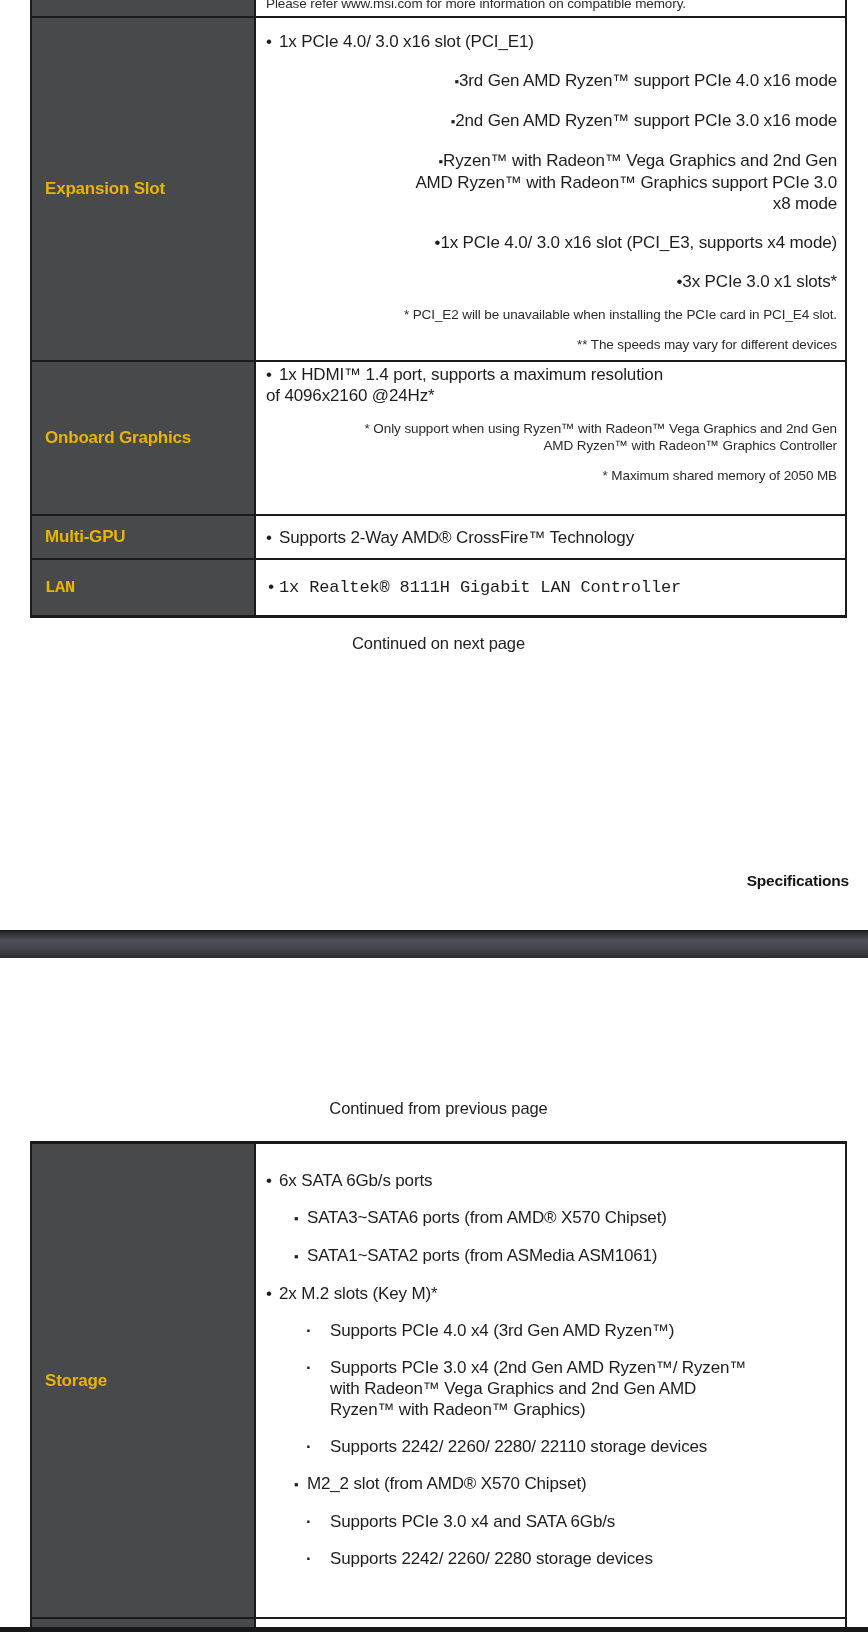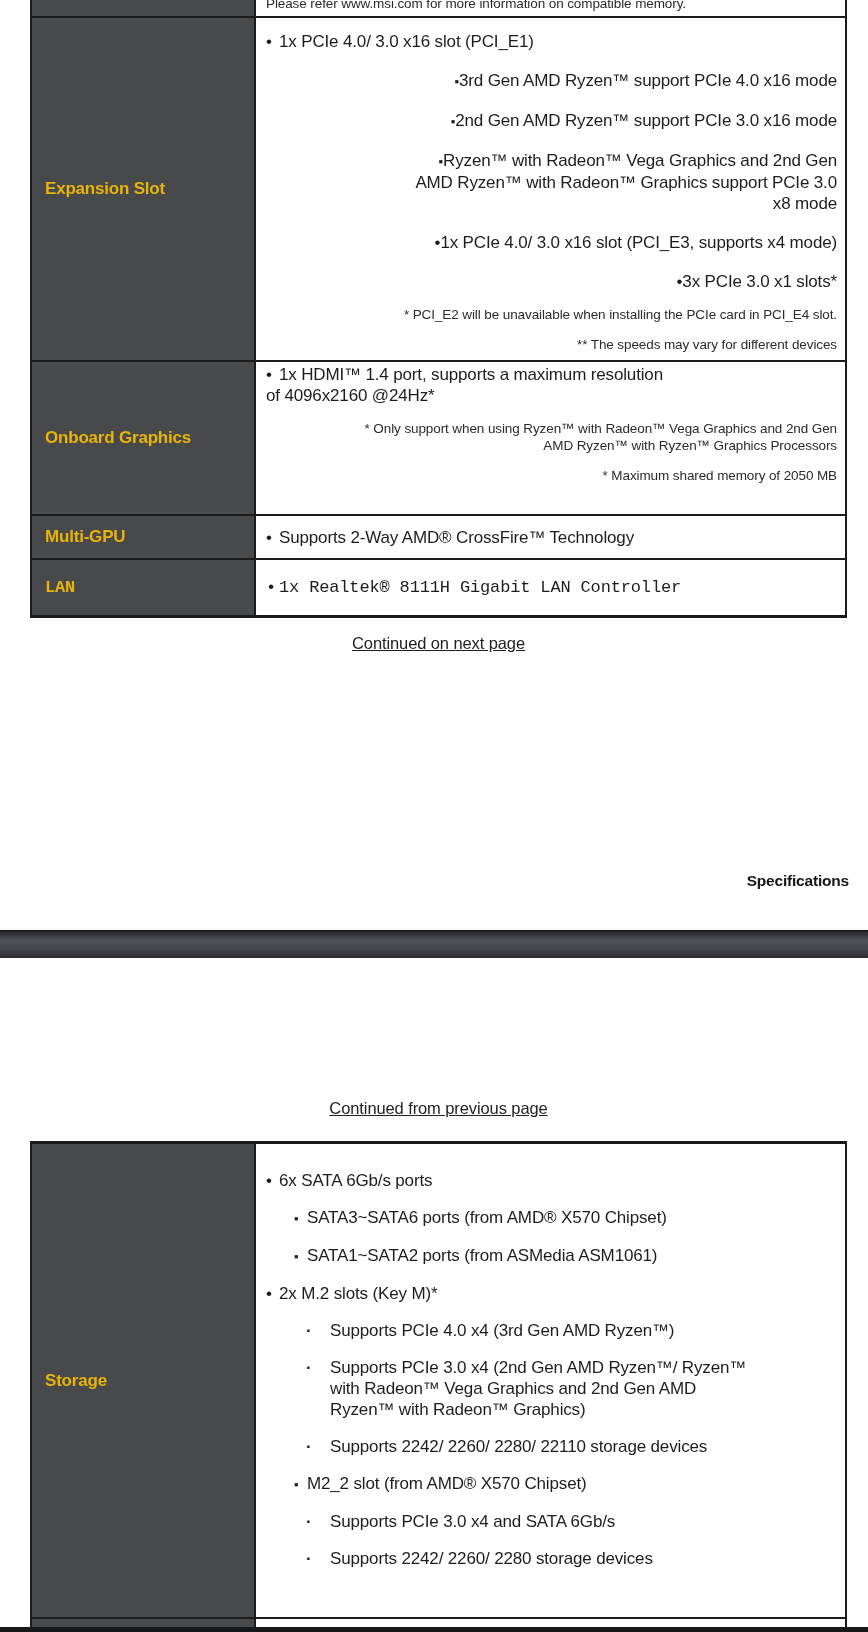--- a/index.html
+++ b/index.html
@@ -53,21 +53,21 @@
   .t1 [data-row="multi-gpu"]{height:44px;}
   .t1 [data-row="lan"]{height:57px;font-family:Liberation Mono, monospace;}
   .t1 [data-row="multi-gpu"] .ccell,
   .t1 [data-row="lan"] .ccell{justify-content:center;padding-top:0;padding-bottom:0;}
   .t2 [data-row="storage"]{height:473px;}
   .t2 [data-row="storage"] .ccell{padding-top:12px;margin-top:14px;}
   .t2 [data-row="next-partial"]{height:14px;}
   
   .center-note{
     position:absolute;left:30px;width:817px;text-align:center;
-    font-size:16.5px;color:#222;letter-spacing:-0.1px;text-decoration:underline;
+    font-size:16.5px;color:#222;letter-spacing:-0.1px;
   }
   #continued-next{top:634px;}
   #continued-prev{top:1099px;}
   #spec-footer{
     position:absolute;top:872px;right:19px;
     font-weight:bold;font-size:15.5px;color:#161616;letter-spacing:-0.2px;
   }
   #page-separator{
     position:absolute;left:0;top:930px;width:868px;height:28px;
     background:linear-gradient(180deg,#212427 0%,#4e5256 35%,#43464a 65%,#2b2e31 100%);
@@ -101,21 +101,21 @@
         <div class="item note">* PCI_E2 will be unavailable when installing the PCIe card in PCI_E4 slot.</div>
         <div class="item note">** The speeds may vary for different devices</div>
       </div>
     </div>
     <div class="trow" data-row="onboard-graphics">
       <div class="lcell">Onboard Graphics</div>
       <div class="ccell">
         <div class="item lvl1"><span class="bullet">•</span>1x HDMI™ 1.4 port, supports a maximum resolution
 of 4096x2160 @24Hz*</div>
         <div class="item note">* Only support when using Ryzen™ with Radeon™ Vega Graphics and 2nd Gen
-AMD Ryzen™ with Ryzen™ Graphics Processors</div>
+AMD Ryzen™ with Radeon™ Graphics Controller</div>
         <div class="item note">* Maximum shared memory of 2050 MB</div>
       </div>
     </div>
     <div class="trow" data-row="multi-gpu">
       <div class="lcell">Multi-GPU</div>
       <div class="ccell">
         <div class="item lvl1"><span class="bullet">•</span>Supports 2-Way AMD® CrossFire™ Technology</div>
       </div>
     </div>
     <div class="trow" data-row="lan">

